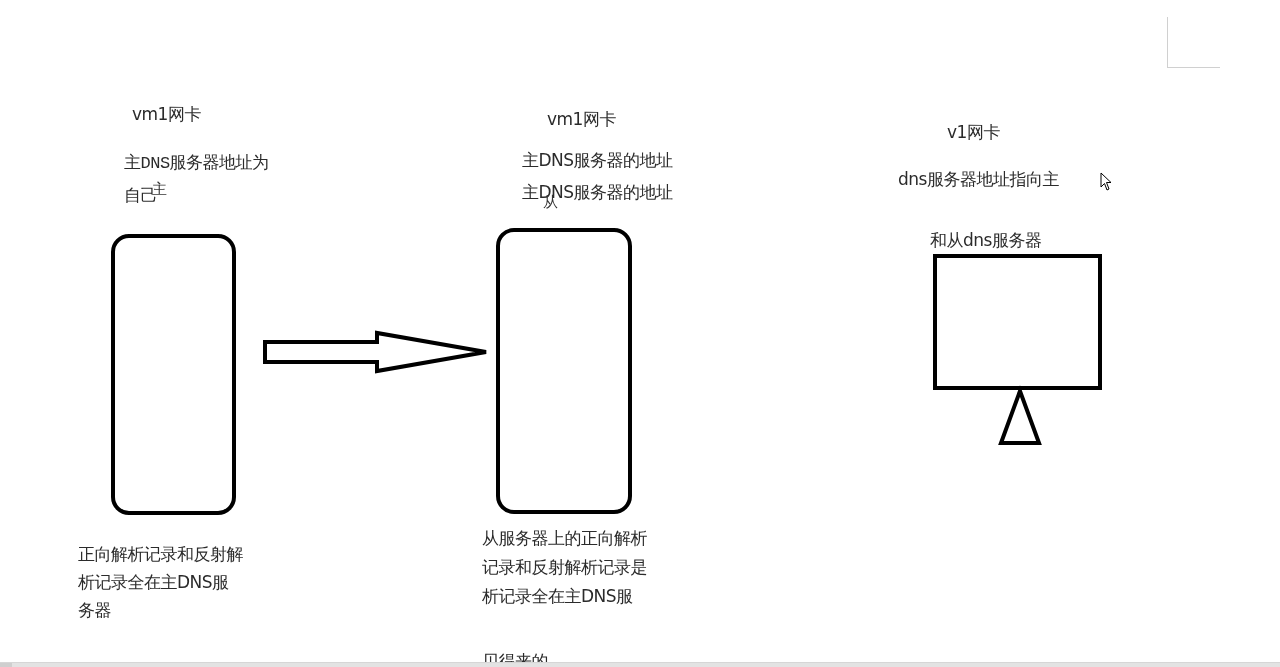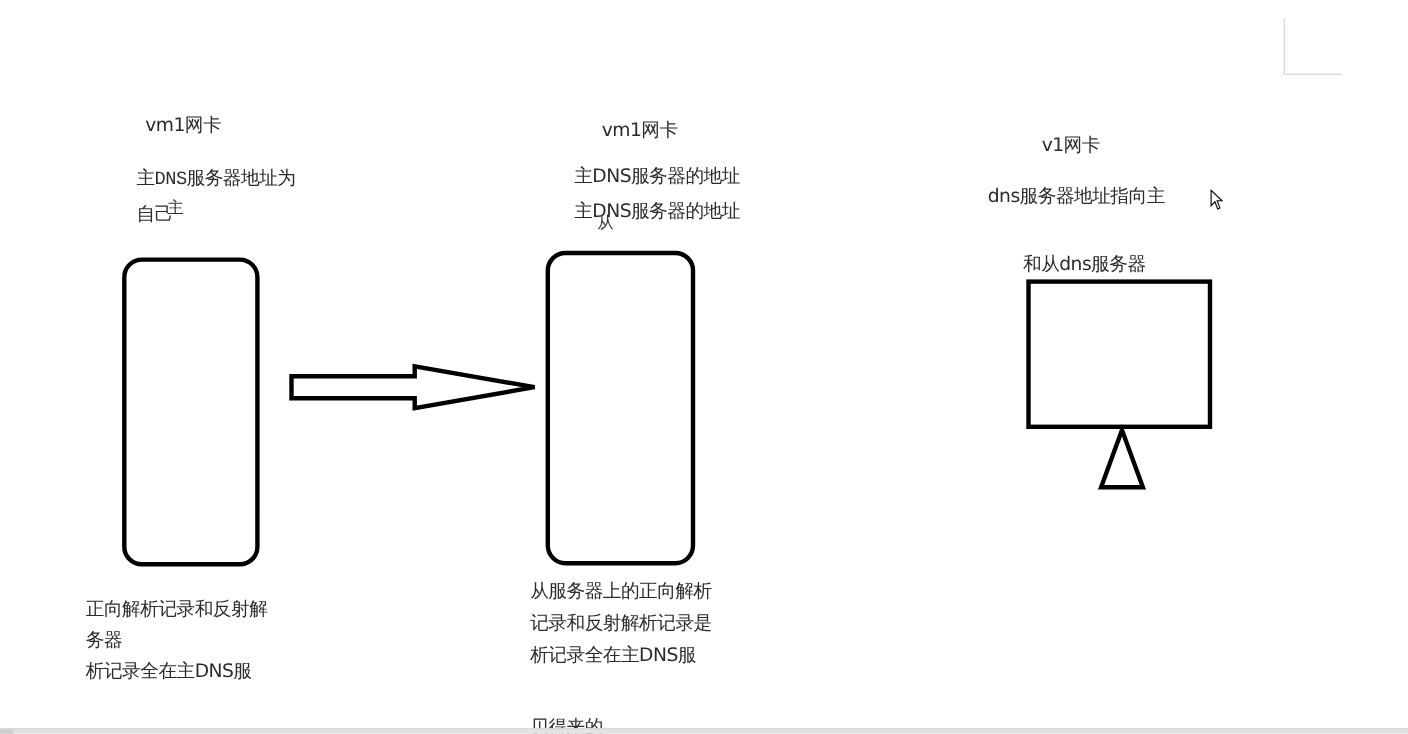--- a/index.html
+++ b/index.html
@@ -43,22 +43,22 @@
 
 <div class="corner-mark"></div>
 
 <div class="abs txt" style="left:132px;top:100px;">vm1网卡</div>
 <div class="abs txt" style="left:124px;top:150px;font-family:Liberation Mono, monospace;">主DNS服务器地址为</div>
 <div class="abs txt" style="left:124px;top:181px;">自己</div>
 <div class="overlay-glyph" style="left:152px;top:180px;">主</div>
 
 <div class="abs" style="left:78px;top:540px;">
   <div class="txt">正向解析记录和反射解</div>
+  <div class="txt">析记录全在主DNS服</div>
   <div class="txt">务器</div>
-  <div class="txt">析记录全在主DNS服</div>
 </div>
 
 <div class="abs txt" style="left:547px;top:105px;">vm1网卡</div>
 <div class="abs txt" style="left:522px;top:146px;">主DNS服务器的地址</div>
 <div class="abs txt" style="left:522px;top:178px;">主DNS服务器的地址</div>
 <div class="overlay-glyph" style="left:543px;top:193px;">从</div>
 
 <div class="abs" style="left:482px;top:524px;">
   <div class="txt" style="line-height:29px;">从服务器上的正向解析</div>
   <div class="txt" style="line-height:29px;">记录和反射解析记录是</div>

